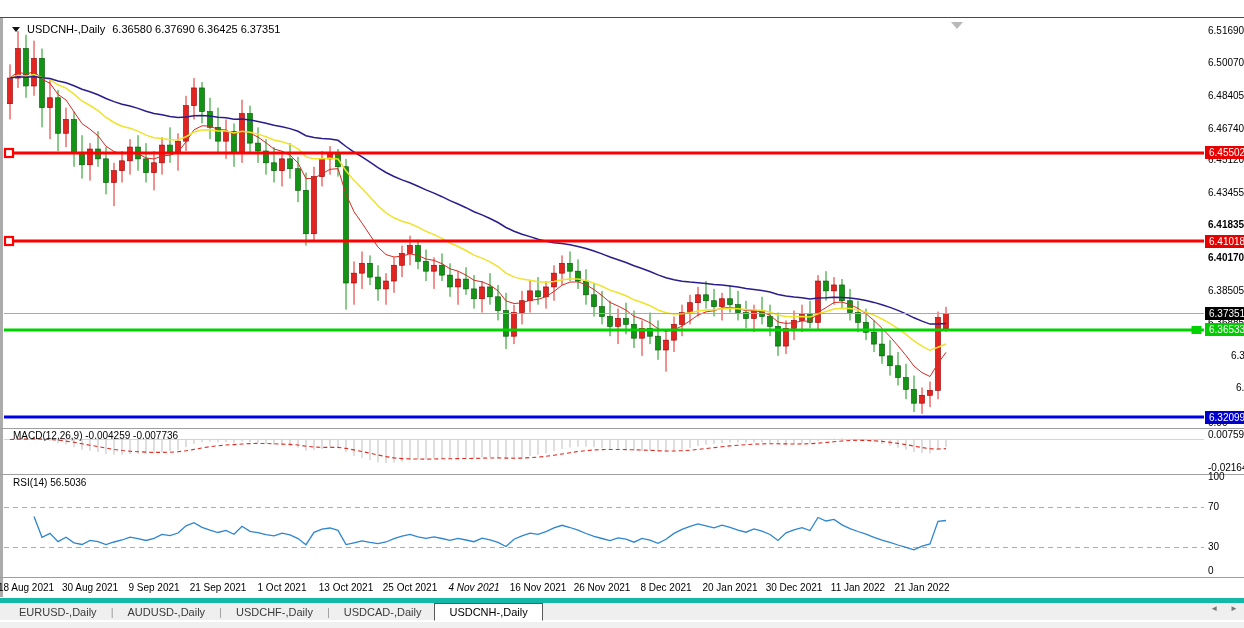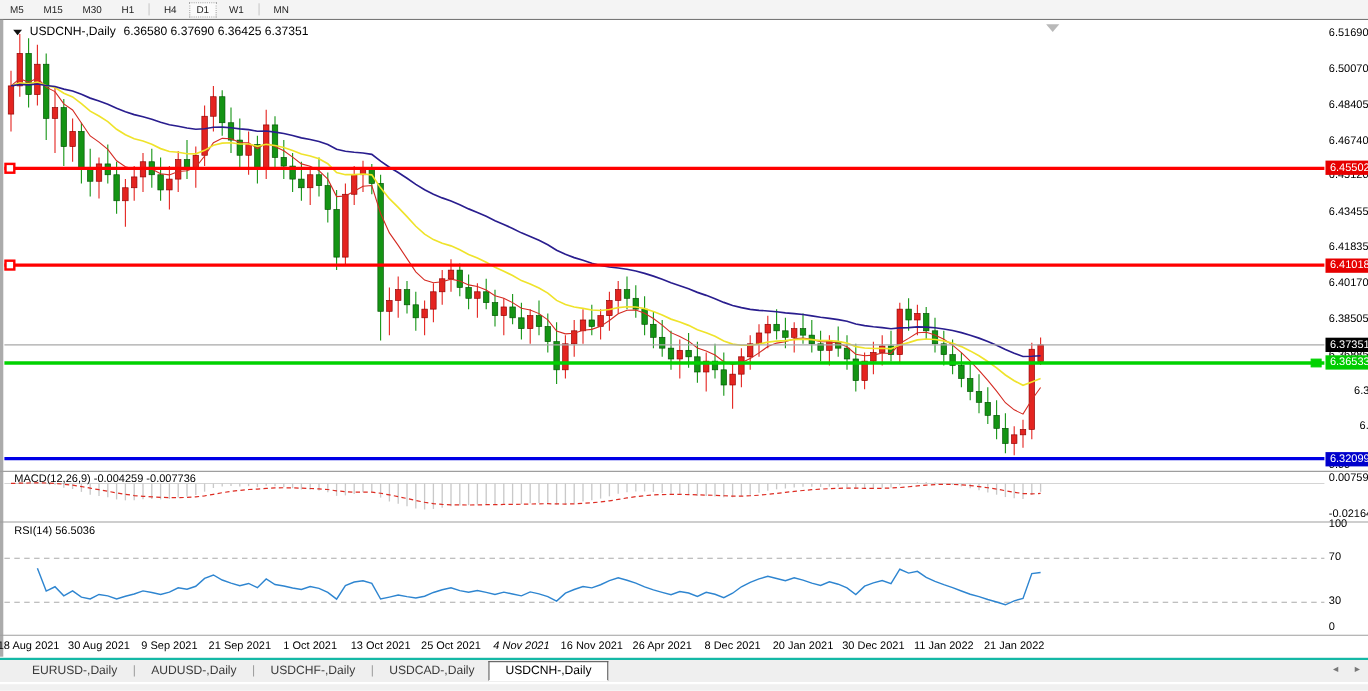--- a/index.html
+++ b/index.html
@@ -20,46 +20,34 @@
   .shift-tri{position:absolute;left:951px;top:22px;width:0;height:0;z-index:3;
              border-left:6px solid transparent;border-right:6px solid transparent;border-top:7px solid #b9b9b9}
   .lbl{position:absolute;left:1208px;font-size:10px;color:#000;white-space:nowrap;z-index:2}
   .badge{position:absolute;left:1205px;width:47px;height:13px;line-height:13px;font-size:10px;
          color:#fff;padding-left:4px;box-sizing:border-box;z-index:4;white-space:nowrap}
   .date-lbl{position:absolute;top:582px;width:72px;margin-left:-36px;text-align:center;
             font-size:10px;color:#000;white-space:nowrap;z-index:2}
   .ind-lbl{position:absolute;font-size:10px;color:#000;z-index:3;white-space:nowrap}
   
   .tabbar{position:absolute;left:0;top:598px;width:100%;height:22px;background:#efefef;
-          border-top:2px solid #14b8a6;display:flex;align-items:center;padding-left:16px;
+          border-top:5px solid #14b8a6;display:flex;align-items:center;padding-left:6px;
           box-sizing:border-box;font-size:11px;color:#3a3a3a;z-index:5}
   .tab{padding:1px 13px;cursor:default}
   .tab.active{background:#fff;border:1px solid #5a5a5a;border-bottom-color:#fff;color:#000;padding:2px 14px}
   .tab-sep{color:#9a9a9a;padding:0 1px}
   .tab-scroll{position:absolute;right:6px;top:604px;display:flex;gap:12px;font-size:8px;color:#777;z-index:6}
   .statusbar{position:absolute;left:0;top:621px;width:100%;height:7px;background:#f0f0f0;
              border-top:1px solid #ffffff;z-index:5}
 </style>
 </head>
 <body>
 
 <div class="screen">
 
-  <div class="toolbar" id="tf-toolbar">
-      <div class="tf-btn">M5</div>
-      <div class="tf-btn">M15</div>
-      <div class="tf-btn">M30</div>
-      <div class="tf-btn">H1</div>
-      <div class="tf-sep"></div>
-      <div class="tf-btn">H4</div>
-      <div class="tf-btn active">D1</div>
-      <div class="tf-btn">W1</div>
-      <div class="tf-sep"></div>
-      <div class="tf-btn">MN</div>
-    </div>
 
   <svg id="gfx" width="1244" height="628" viewBox="0 0 1244 628">
       <line x1="0" y1="17.5" x2="1244" y2="17.5" stroke="#4a4a4a" stroke-width="1"></line>
       <rect x="0" y="18" width="3" height="579" fill="#ababab"></rect>
       <line x1="0" y1="428.5" x2="1244" y2="428.5" stroke="#9e9e9e" stroke-width="1"></line>
       <line x1="0" y1="474.5" x2="1244" y2="474.5" stroke="#9e9e9e" stroke-width="1"></line>
       <line x1="0" y1="577.5" x2="1244" y2="577.5" stroke="#9e9e9e" stroke-width="1"></line>
       <g>
         <line></line>
         <line x1="10" x2="10" y1="64.2979429329789" y2="119.46613240773699" stroke="#e42420" stroke-width="1"></line>
@@ -565,22 +553,22 @@
   <div class="ind-lbl" style="left:13px;top:430px">MACD(12,26,9) -0.004259 -0.007736</div>
   <div class="ind-lbl" style="left:13px;top:477px">RSI(14) 56.5036</div>
 
   <div id="price-ticks">
       <div class="lbl" style="top: 25px;">6.51690</div>
       <div class="lbl" style="top: 57px;">6.50070</div>
       <div class="lbl" style="top: 90px; text-align: center;">6.48405</div>
       <div class="lbl" style="top: 123px;">6.46740</div>
       <div class="lbl" style="top: 154px;">6.45120</div>
       <div class="lbl" style="top: 187px;">6.43455</div>
-      <div class="lbl" style="top: 219px;">6.41835</div>
-      <div class="lbl" style="top: 252px;">6.40170</div>
+      <div class="lbl" style="top: 219px; font-weight: bold;">6.41835</div>
+      <div class="lbl" style="top: 252px; font-weight: bold;">6.40170</div>
       <div class="lbl" style="top: 285px;">6.38505</div>
       <div class="lbl" style="top: 317px;">6.36885</div>
       <div class="lbl" style="top: 350px; margin-left: 23px;">6.35220</div>
       <div class="lbl" style="top: 382px; margin-left: 28px;">6.33555</div>
     </div>
   <div id="axis-badges">
       <div class="badge" style="top: 146px; background: rgb(230, 0, 0);">6.45502</div>
       <div class="badge" style="top: 235px; background: rgb(230, 0, 0);">6.41018</div>
       <div class="badge" style="top: 307px; background: rgb(0, 0, 0);">6.37351</div>
       <div class="badge" style="top: 323px; background: rgb(0, 204, 0);">6.36533</div>
@@ -600,21 +588,21 @@
   <div id="date-axis">
       <div class="date-lbl" style="left: 26px;">18 Aug 2021</div>
       <div class="date-lbl" style="left: 90px;">30 Aug 2021</div>
       <div class="date-lbl" style="left: 154px;">9 Sep 2021</div>
       <div class="date-lbl" style="left: 218px;">21 Sep 2021</div>
       <div class="date-lbl" style="left: 282px;">1 Oct 2021</div>
       <div class="date-lbl" style="left: 346px;">13 Oct 2021</div>
       <div class="date-lbl" style="left: 410px;">25 Oct 2021</div>
       <div class="date-lbl" style="left: 474px; font-style: italic;">4 Nov 2021</div>
       <div class="date-lbl" style="left: 538px;">16 Nov 2021</div>
-      <div class="date-lbl" style="left: 602px;">26 Apr 2021</div>
+      <div class="date-lbl" style="left: 602px;">26 Nov 2021</div>
       <div class="date-lbl" style="left: 666px;">8 Dec 2021</div>
       <div class="date-lbl" style="left: 730px;">20 Jan 2021</div>
       <div class="date-lbl" style="left: 794px;">30 Dec 2021</div>
       <div class="date-lbl" style="left: 858px;">11 Jan 2022</div>
       <div class="date-lbl" style="left: 922px;">21 Jan 2022</div>
     </div>
 
   <div class="tabbar" id="tabbar">
       <div class="tab">EURUSD-,Daily</div>
       <div class="tab-sep">|</div>

